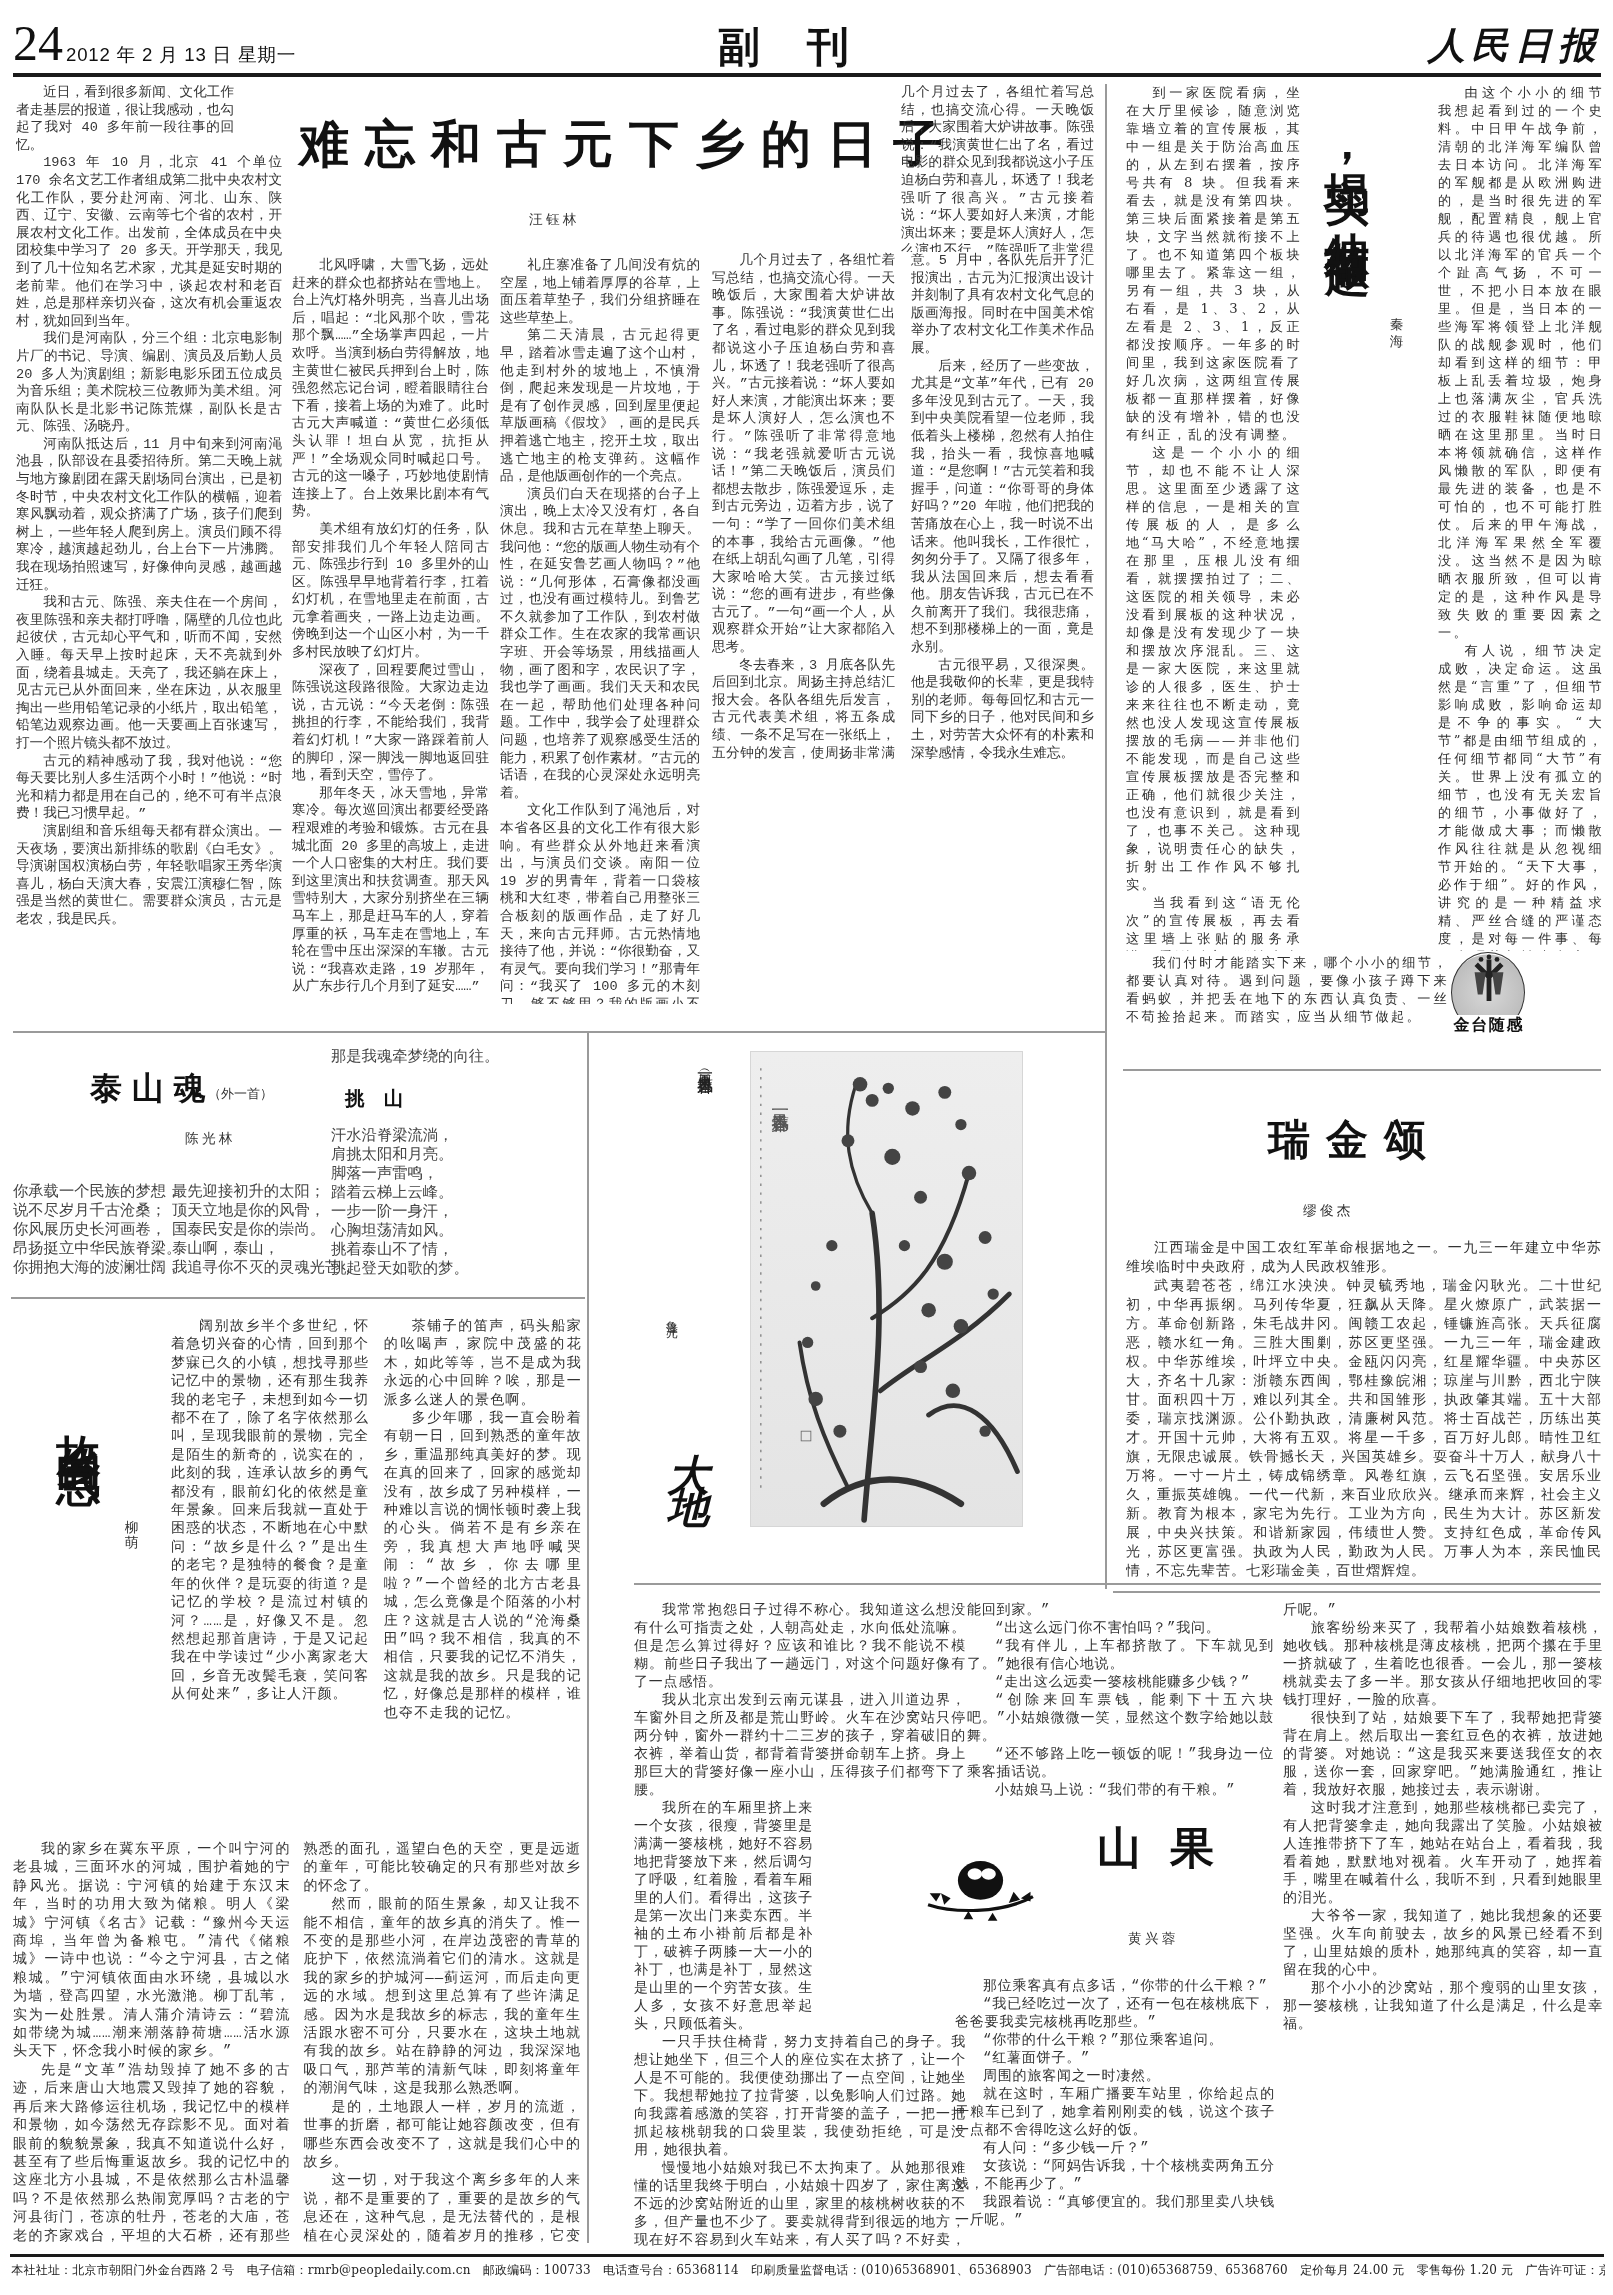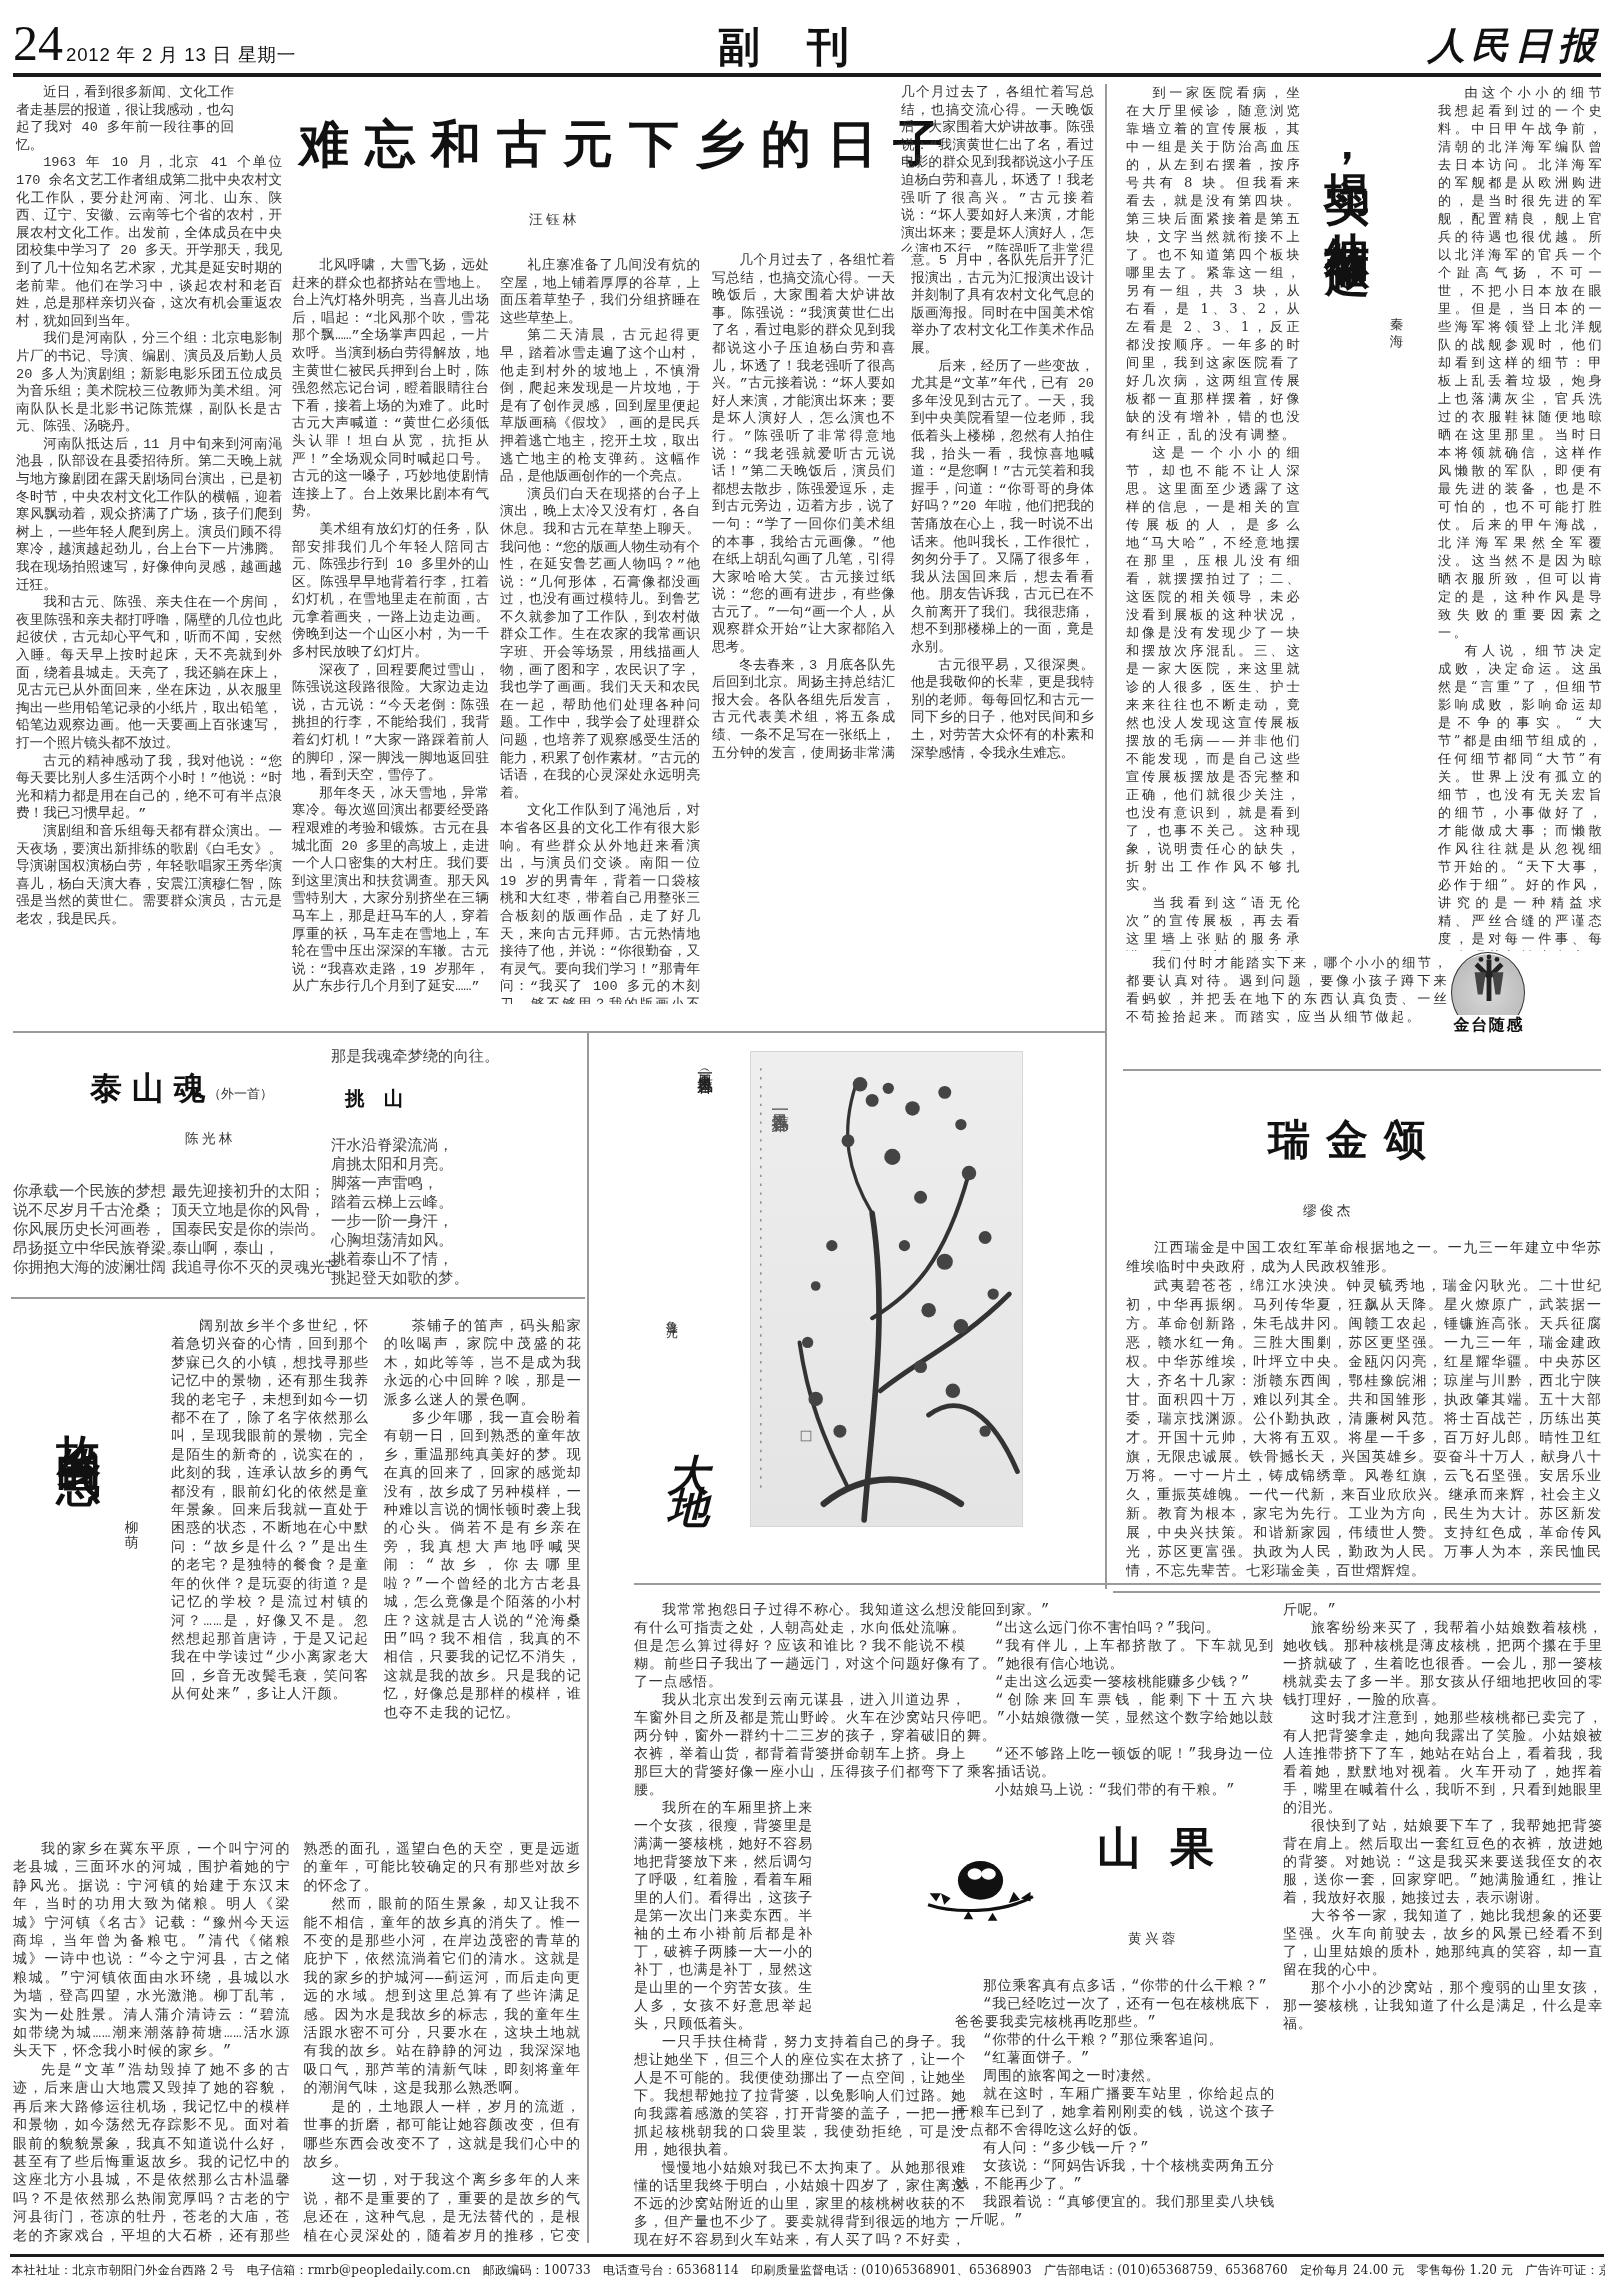--- a/index.html
+++ b/index.html
@@ -139,21 +139,21 @@
 </div>
 <div class="abs" style="left:172px;top:1182px;">
   <div class="poem-line">最先迎接初升的太阳；</div>
   <div class="poem-line">顶天立地是你的风骨，</div>
   <div class="poem-line">国泰民安是你的崇尚。</div>
   <div class="poem-line">泰山啊，泰山，</div>
   <div class="poem-line">我追寻你不灭的灵魂光芒，</div>
 </div>
 <div class="abs poem-line" style="left:331px;top:1047px;">那是我魂牵梦绕的向往。</div>
 <div class="abs h-main" style="left:345px;top:1085px;font-size:19.4px;">挑　山</div>
-<div class="abs" style="left:331px;top:1126px;margin-top:10px;">
+<div class="abs" style="left:331px;top:1126px;">
   <div class="poem-line">汗水沿脊梁流淌，</div>
   <div class="poem-line">肩挑太阳和月亮。</div>
   <div class="poem-line">脚落一声雷鸣，</div>
   <div class="poem-line">踏着云梯上云峰。</div>
   <div class="poem-line">一步一阶一身汗，</div>
   <div class="poem-line">心胸坦荡清如风。</div>
   <div class="poem-line">挑着泰山不了情，</div>
   <div class="poem-line">挑起登天如歌的梦。</div>
 </div>
 
@@ -277,21 +277,21 @@
   <p>周围的旅客闻之一时凄然。</p>
   <p>就在这时，车厢广播要车站里，你给起点的干粮车已到了，她拿着刚刚卖的钱，说这个孩子一点都不舍得吃这么好的饭。</p>
   <p>有人问：“多少钱一斤？”</p>
   <p>女孩说：“阿妈告诉我，十个核桃卖两角五分钱，不能再少了。”</p>
   <p>我跟着说：“真够便宜的。我们那里卖八块钱一斤呢。”</p>
 </div>
 
 <div class="abs txt" style="left:1283px;top:1601px;width:320px;height:645px;font-size:14px;line-height:18px;letter-spacing:0.8px;">
   <p style="text-indent:0">斤呢。”</p>
   <p>旅客纷纷来买了，我帮着小姑娘数着核桃，她收钱。那种核桃是薄皮核桃，把两个攥在手里一挤就破了，生着吃也很香。一会儿，那一篓核桃就卖去了多一半。那女孩从仔细地把收回的零钱打理好，一脸的欣喜。</p>
+  <p>很快到了站，姑娘要下车了，我帮她把背篓背在肩上。然后取出一套红豆色的衣裤，放进她的背篓。对她说：“这是我买来要送我侄女的衣服，送你一套，回家穿吧。”她满脸通红，推让着，我放好衣服，她接过去，表示谢谢。</p>
   <p>这时我才注意到，她那些核桃都已卖完了，有人把背篓拿走，她向我露出了笑脸。小姑娘被人连推带挤下了车，她站在站台上，看着我，我看着她，默默地对视着。火车开动了，她挥着手，嘴里在喊着什么，我听不到，只看到她眼里的泪光。</p>
-  <p>很快到了站，姑娘要下车了，我帮她把背篓背在肩上。然后取出一套红豆色的衣裤，放进她的背篓。对她说：“这是我买来要送我侄女的衣服，送你一套，回家穿吧。”她满脸通红，推让着，我放好衣服，她接过去，表示谢谢。</p>
   <p>大爷爷一家，我知道了，她比我想象的还要坚强。火车向前驶去，故乡的风景已经看不到了，山里姑娘的质朴，她那纯真的笑容，却一直留在我的心中。</p>
   <p>那个小小的沙窝站，那个瘦弱的山里女孩，那一篓核桃，让我知道了什么是满足，什么是幸福。</p>
 </div>
 
 <div class="abs bottom-rule"></div>
 <div class="abs footer">本社社址：北京市朝阳门外金台西路 2 号　电子信箱：rmrb@peopledaily.com.cn　邮政编码：100733　电话查号台：65368114　印刷质量监督电话：(010)65368901、65368903　广告部电话：(010)65368759、65368760　定价每月 24.00 元　零售每份 1.20 元　广告许可证：京工商广字第 003 号　昨日本报(北京)开印：3 时 20 分　印完：5 时 40 分</div>
 
 
 </body></html>

